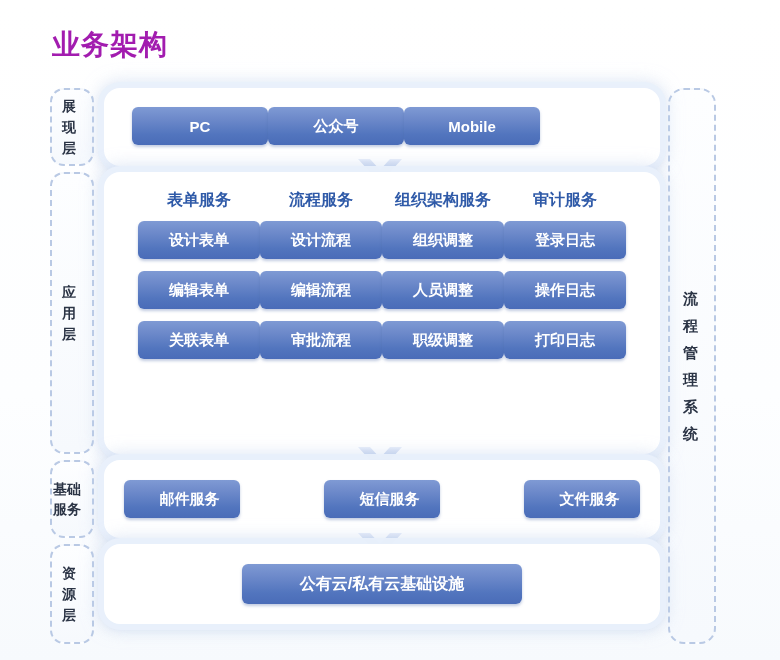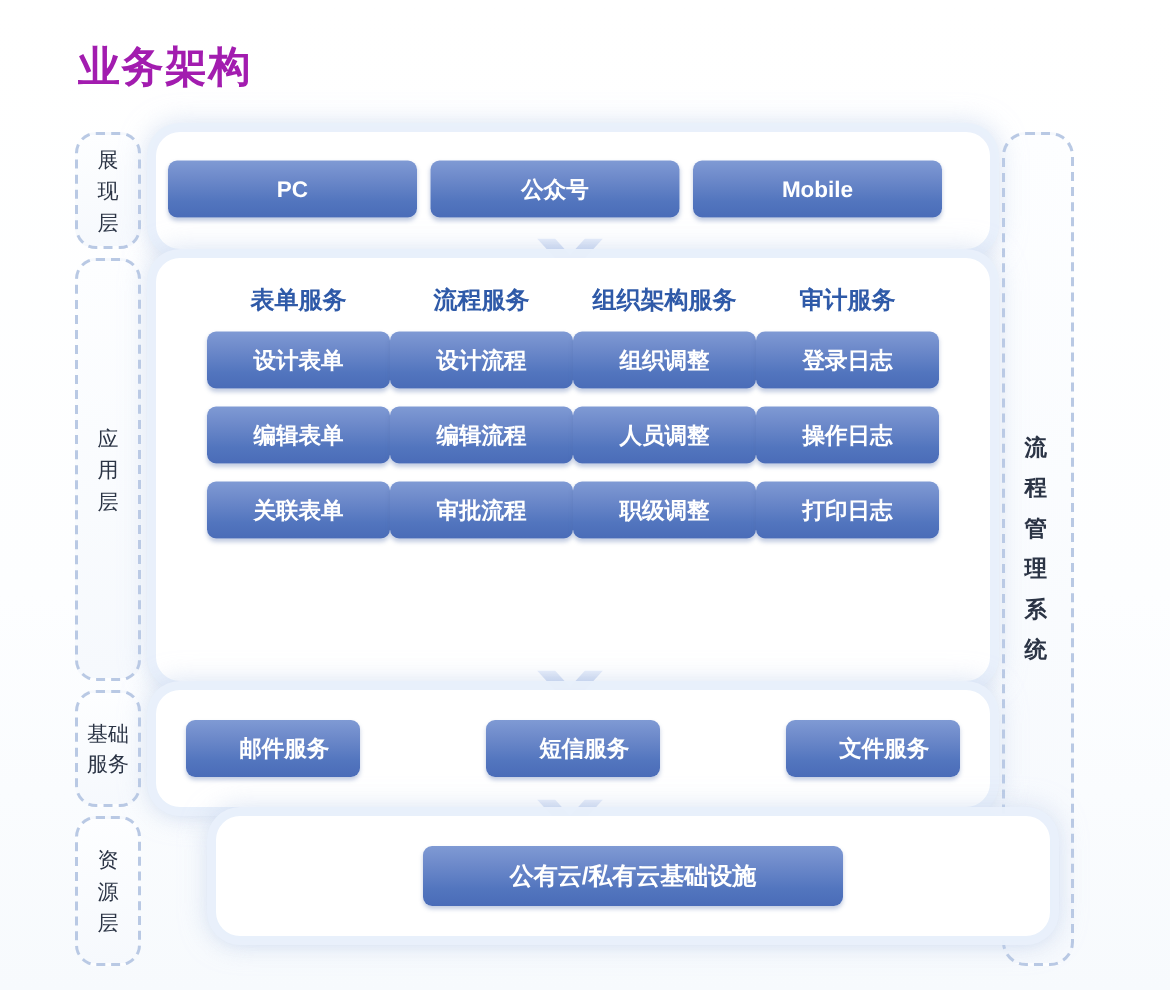--- a/index.html
+++ b/index.html
@@ -45,23 +45,22 @@
     border-radius: 14px;
     background: linear-gradient(180deg, #fdfeff 0%, #f6f9fd 100%);
     display: flex;
     align-items: center;
     justify-content: center;
     box-sizing: border-box;
   }
   .layer-tag-text {
     font-size: 14px;
     color: #2b3445;
-    font-weight: normal;
+    font-weight: bold;
     line-height: 21px;
-    text-align: center;
     width: 20px;
     word-break: break-all;
   }
   .layer-tag.wide-text .layer-tag-text {
     width: 38px;
     line-height: 20px;
   }
 
   
   .side-tag {
@@ -114,23 +113,23 @@
     align-items: center;
     justify-content: center;
     box-shadow: 0 2px 3px rgba(80,110,170,0.35);
     box-sizing: border-box;
     white-space: nowrap;
   }
 
   
   .pres-row {
     position: absolute;
-    left: 8px;
+    left: 28px;
     top: 19px;
-    width: 516px;
+    width: 408px;
     display: flex;
     justify-content: space-between;
   }
   .pres-row .btn { width: 166px; }
 
   
   .app-cols {
     position: absolute;
     left: 20px;
     top: 18px;
@@ -301,19 +300,19 @@
         <linearGradient id="agr3" x1="0" y1="0" x2="0" y2="1">
           <stop offset="0%" stop-color="#e8eefa"></stop>
           <stop offset="45%" stop-color="#b9c9ea"></stop>
           <stop offset="100%" stop-color="#4a6cb8"></stop>
         </linearGradient>
       </defs>
       <path d="M0 0 L22 24 L44 0 L32 0 L22 11 L12 0 Z" fill="url(#agr3)"></path>
     </svg>
   </div>
 
-  <div class="panel" style="top:460px; height:80px;margin-left:40px;">
+  <div class="panel" style="top:460px; height:80px;">
     <div class="res-row">
       <div class="btn">公有云/私有云基础设施</div>
     </div>
   </div>
 
 </div>
 
 </body></html>

